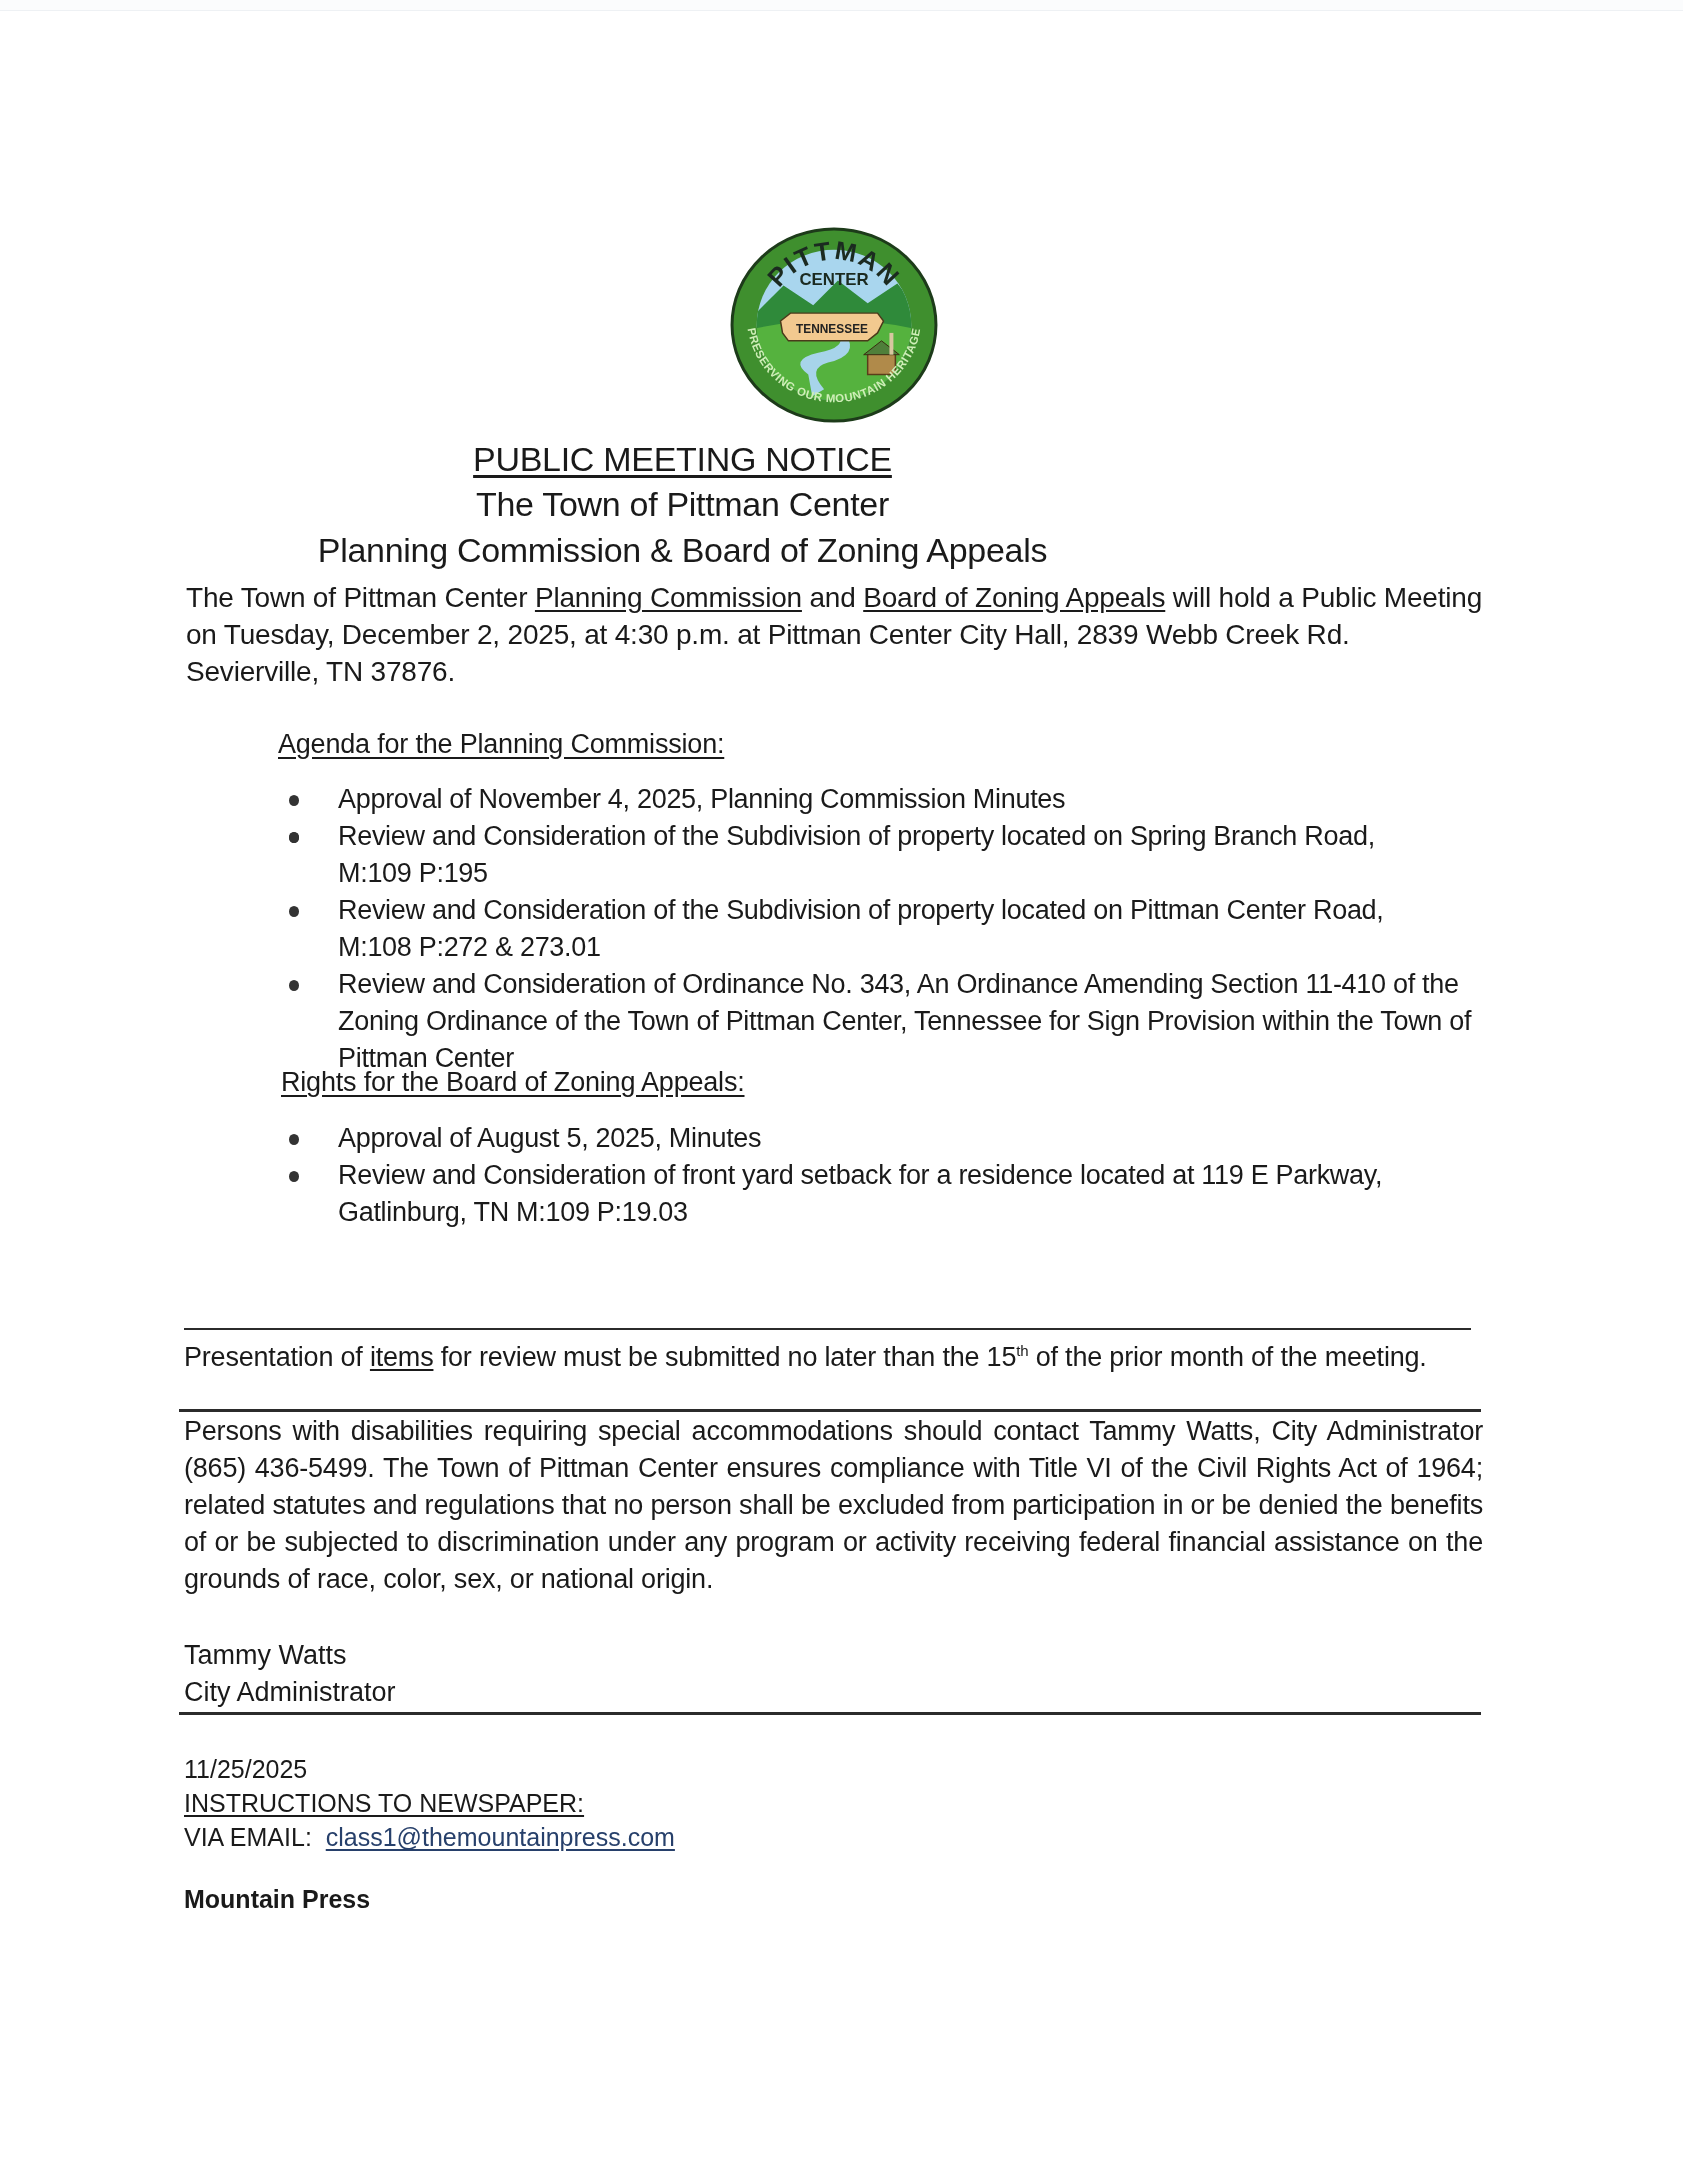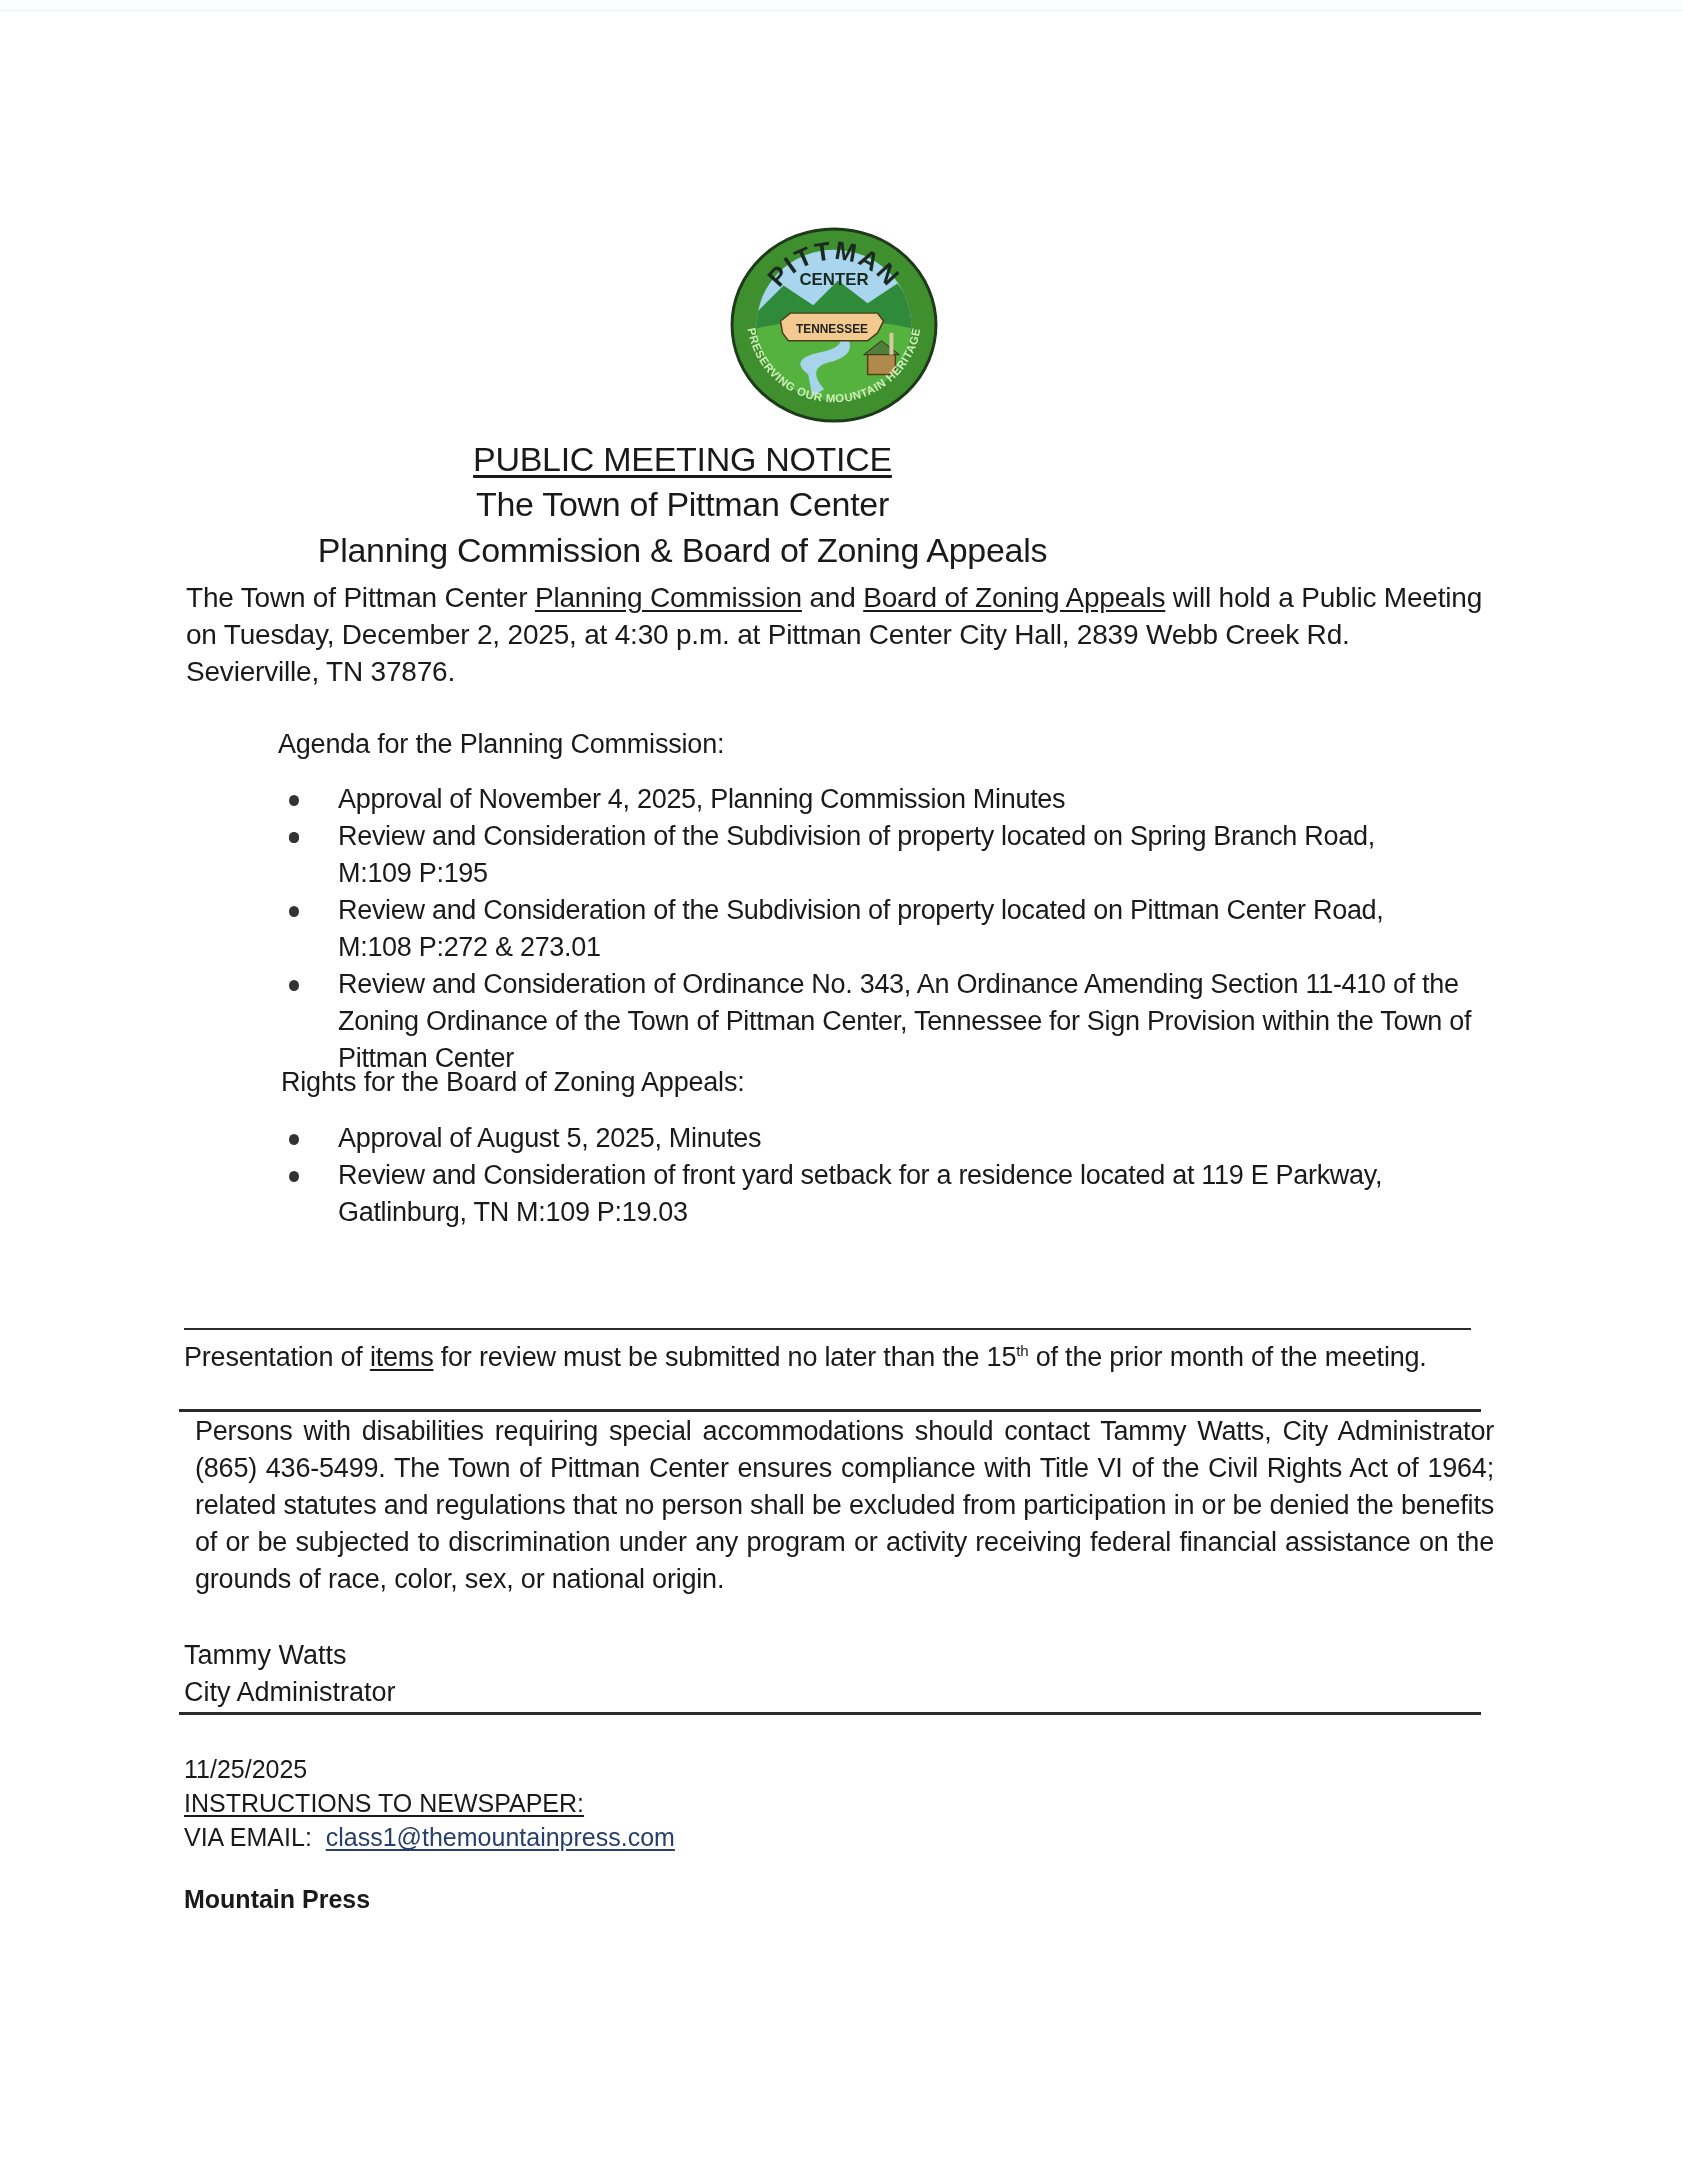--- a/index.html
+++ b/index.html
@@ -12,29 +12,29 @@
   .logo { position: absolute; left: 729px; top: 226px; width: 210px; height: 198px; }
 
   .center { position: absolute; left: 0; width: 1365px; text-align: center; }
   .h1 { top: 440px; font-size: 34px; text-decoration: underline; text-underline-offset: 4px; letter-spacing: -0.3px; }
   .h2 { top: 485px; font-size: 34px; letter-spacing: -0.3px; }
   .h3 { top: 531px; font-size: 34px; letter-spacing: -0.3px; }
 
   .intro { position: absolute; left: 186px; top: 579px; width: 1297px; font-size: 28px; line-height: 37px; letter-spacing: -0.2px; }
   .u { text-decoration: underline; text-underline-offset: 3px; }
 
-  .agenda-title { position: absolute; left: 278px; font-size: 27px; text-underline-offset: 4px; letter-spacing: -0.2px; text-align: center; }
+  .agenda-title { position: absolute; left: 278px; font-size: 27px; text-decoration: underline; text-underline-offset: 4px; letter-spacing: -0.2px; text-align: center; }
   .agenda-list { position: absolute; left: 267px; width: 1228px; list-style: none; margin: 16px; padding: 0; font-family: "Liberation Sans Narrow", "Liberation Sans", sans-serif; font-size: 27px; line-height: 37px; letter-spacing: -0.3px; }
   .agenda-list li { position: relative; padding-left: 55px; margin: 0; }
   .agenda-list li .bullet { position: absolute; left: 6px; top: 14px; width: 10px; height: 11px; border-radius: 50%; background: #333; }
 
   .rule { position: absolute; background: #2b2b2b; }
   .note { position: absolute; left: 184px; width: 1299px; font-size: 27px; line-height: 37px; letter-spacing: -0.2px; text-align: left; }
   .note sup { font-size: 15px; }
-  .disclaimer { text-align: justify; margin-left: 11px; }
+  .disclaimer { text-align: justify; }
 
   .sig { position: absolute; left: 184px; top: 1637px; font-size: 27px; line-height: 37px; }
   .footer { position: absolute; left: 184px; top: 1752px; font-size: 25px; line-height: 34px; }
   .email { color: #27406b; text-decoration: underline; text-underline-offset: 3px; margin-top: 29px; }
   .paper { position: absolute; left: 184px; top: 1885px; font-size: 25px; font-weight: bold; }
 </style>
 </head>
 <body>
 
 <div class="page">

